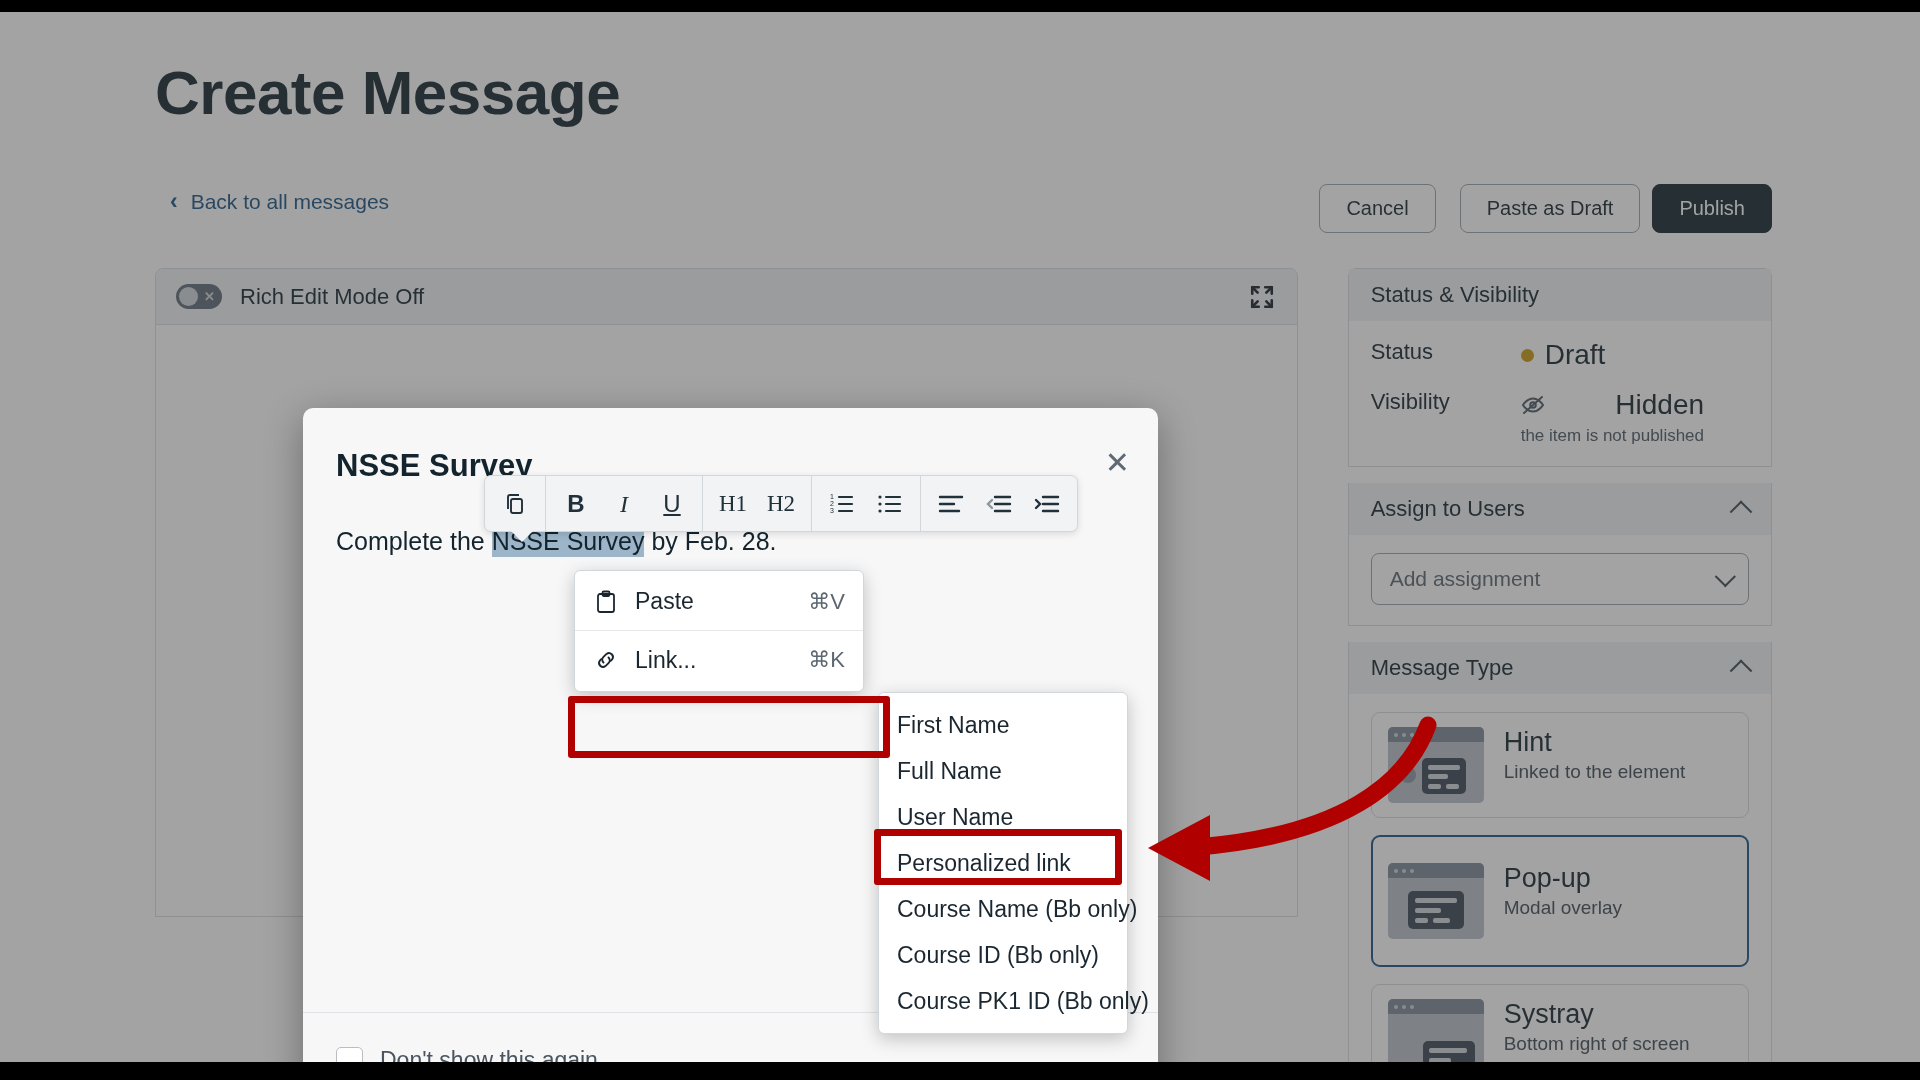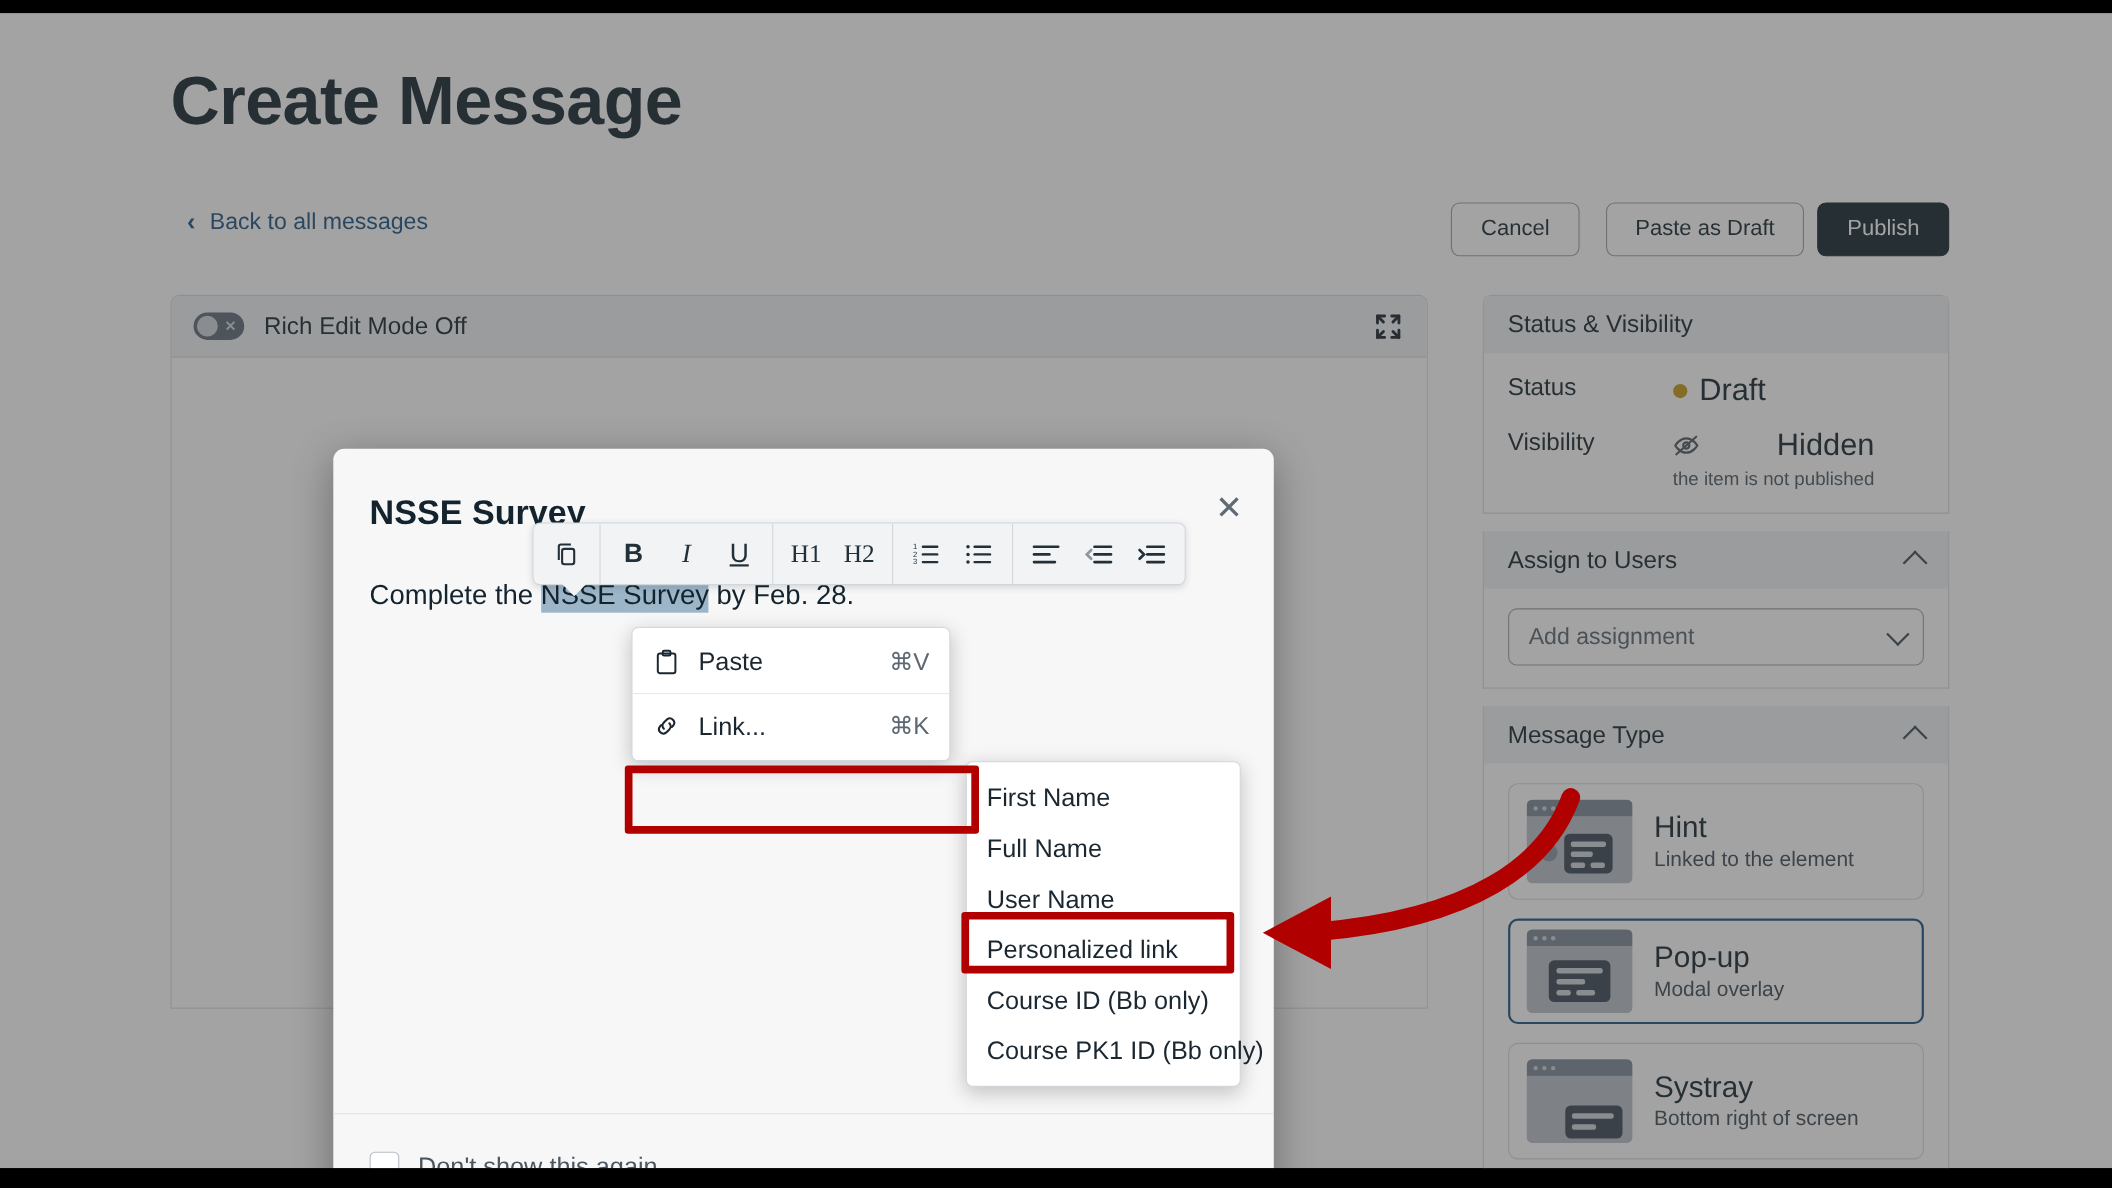--- a/index.html
+++ b/index.html
@@ -206,26 +206,26 @@
     border-right: 2.5px solid #3b4a55;
     border-bottom: 2.5px solid #3b4a55;
     transform: rotate(45deg) translateY(-4px);
   }
 
   
   .type-card {
     border: 1px solid #d4dadf;
     border-radius: 9px;
     padding: 14px 16px;
-    display: flex; align-items: center; gap: 20px;
+    display: flex; align-items: flex-start; gap: 20px;
     margin-bottom: 17px;
     cursor: pointer;
     background: #fff;
   }
-  .type-card.selected { border: 2px solid #1a5280; padding: 8px 15px; }
+  .type-card.selected { border: 2px solid #1a5280; padding: 26px 15px; }
   .type-thumb {
     width: 96px; height: 76px;
     background: #b9c1c9;
     border-radius: 5px;
     flex: none;
     position: relative;
     overflow: hidden;
   }
   .thumb-bar {
     position: absolute; top: 0; left: 0; right: 0; height: 15px;
@@ -679,20 +679,21 @@
       <span class="ctx-label">Link...</span>
       <span class="ctx-shortcut">⌘K</span>
     </div>
   </div>
 
   <div id="ctx-submenu">
     <div class="sub-item">First Name</div>
     <div class="sub-item">Full Name</div>
     <div class="sub-item">User Name</div>
     <div class="sub-item">Personalized link</div>
+    <div class="sub-item">Course Name (Bb only)</div>
     <div class="sub-item">Course ID (Bb only)</div>
     <div class="sub-item">Course PK1 ID (Bb only)</div>
   </div>
 
   <div class="red-box" id="red-box-token"></div>
   <div class="red-box" id="red-box-plink"></div>
 
   <svg id="red-arrow" viewBox="0 0 310 200">
     <path d="M298 18 C 276 78, 210 128, 68 140" stroke="#b00000" stroke-width="17" fill="none" stroke-linecap="round"></path>
     <path d="M18 141 L 80 108 L 80 174 Z" fill="#b00000"></path>

